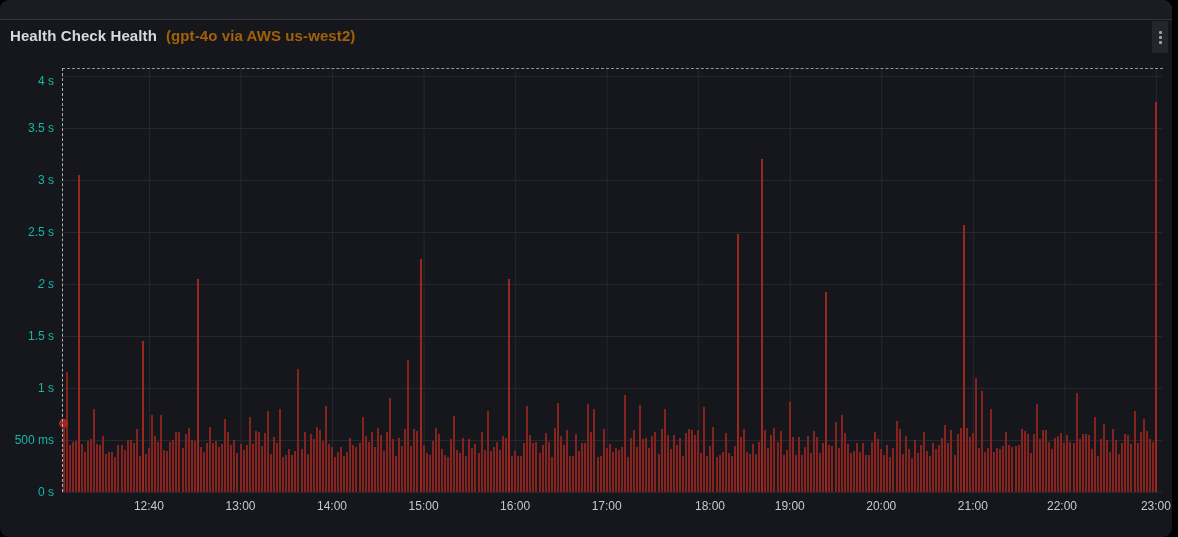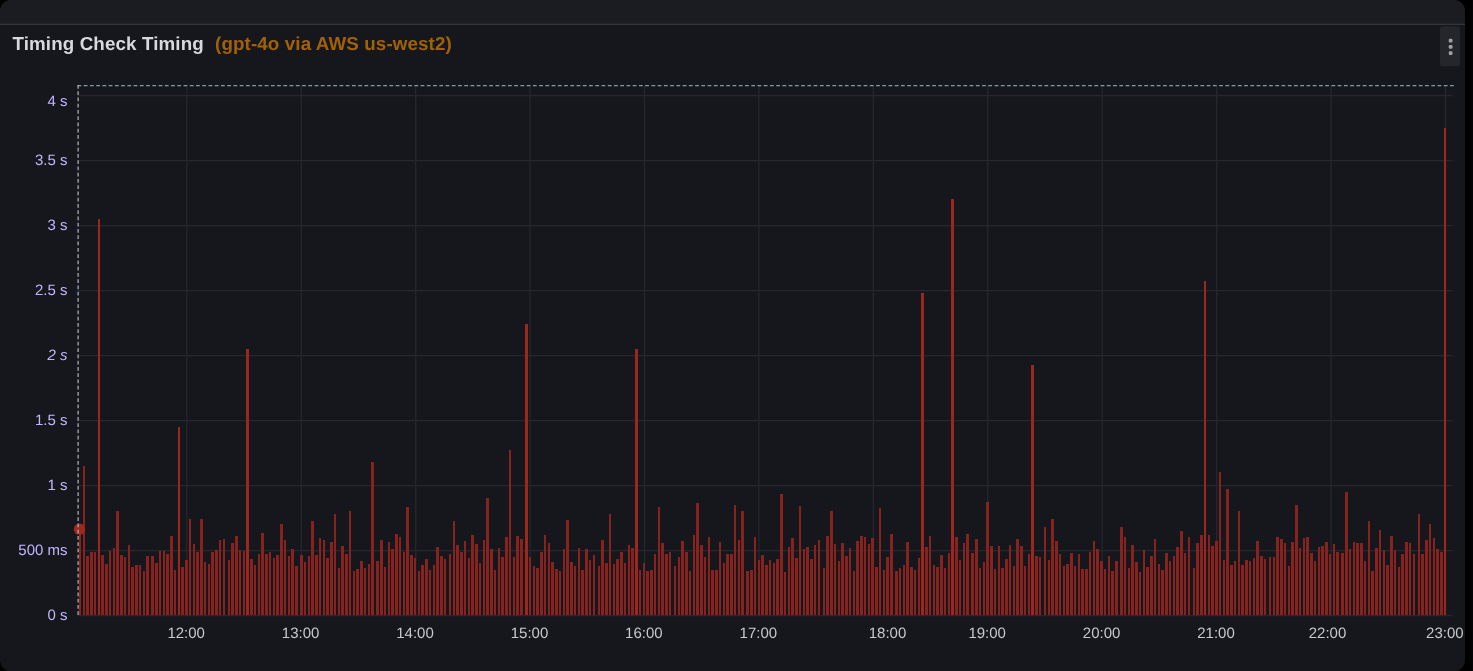--- a/index.html
+++ b/index.html
@@ -12,40 +12,40 @@
   .panel-header{position:absolute;left:0;top:20px;width:100%;height:36px;}
   .panel-title-wrap{position:absolute;left:10px;top:7px;font-size:15px;font-weight:700;
                     color:#d8d9de;letter-spacing:.1px;white-space:nowrap;cursor:pointer;}
   .panel-title-wrap .sub{margin-left:9px;font-weight:700;color:#a16207;}
   .kebab-btn{position:absolute;top:1px;right:4px;width:16px;height:32px;background:#24262c;
              border-radius:2px;display:flex;flex-direction:column;align-items:center;
              justify-content:center;gap:2px;cursor:pointer;}
   .kebab-btn i{width:3px;height:3px;background:#9da1a8;border-radius:1px;display:block;}
   .plot{position:absolute;left:0;top:0;width:100%;height:100%;}
   svg{position:absolute;left:0;top:0;}
-  .ylab{position:absolute;left:0;width:54px;text-align:right;font-size:12px;color:#c4b5fd;
+  .ylab{position:absolute;left:0;width:54px;text-align:right;font-size:12px;color:#14b8a6;
         line-height:15px;pointer-events:none;}
   .xlab{position:absolute;width:56px;text-align:center;font-size:12px;color:#c8c9ce;
         top:499px;pointer-events:none;}
   .dash-top{position:absolute;left:62px;top:68px;width:1101px;height:0;
             border-top:1px dashed var(--dash-top,#7f9ba5);}
   .dash-left{position:absolute;left:62px;top:68px;width:0;height:424px;
              border-left:1px dashed var(--dash-left,#a9b2b6);}
 </style>
 </head>
 <body>
 
 <div class="page">
   <div class="panel">
 
     <div class="top-strip"></div>
 
     <div class="panel-header">
       <div class="panel-title-wrap">
-        <span>Timing Check Timing</span><span class="sub">(gpt-4o via AWS us-west2)</span>
+        <span>Health Check Health</span><span class="sub">(gpt-4o via AWS us-west2)</span>
       </div>
       <div class="kebab-btn" title="Panel menu">
         <span style="display:contents">
           <i></i><i></i><i></i>
         </span>
       </div>
     </div>
 
     <div class="plot">
       <svg id="chart-svg" width="1172" height="537">
@@ -436,21 +436,21 @@
           <div class="ylab" style="top: 433px;">500 ms</div>
           <div class="ylab" style="top: 381px;">1 s</div>
           <div class="ylab" style="top: 329px;">1.5 s</div>
           <div class="ylab" style="top: 277px; font-style: italic;">2 s</div>
           <div class="ylab" style="top: 225px;">2.5 s</div>
           <div class="ylab" style="top: 173px;">3 s</div>
           <div class="ylab" style="top: 121px;">3.5 s</div>
           <div class="ylab" style="top: 74px;">4 s</div>
         </div>
       <div id="xlabels">
-          <div class="xlab" style="left: 120.963px;">12:00</div>
+          <div class="xlab" style="left: 120.963px;">12:40</div>
           <div class="xlab" style="left: 212.502px;">13:00</div>
           <div class="xlab" style="left: 304.042px;">14:00</div>
           <div class="xlab" style="left: 395.581px;">15:00</div>
           <div class="xlab" style="left: 487.121px;">16:00</div>
           <div class="xlab" style="left: 578.66px;">17:00</div>
           <div class="xlab" style="left: 682px;">18:00</div>
           <div class="xlab" style="left: 761.739px;">19:00</div>
           <div class="xlab" style="left: 853.279px;">20:00</div>
           <div class="xlab" style="left: 944.818px;">21:00</div>
           <div class="xlab" style="left: 1034px;">22:00</div>

